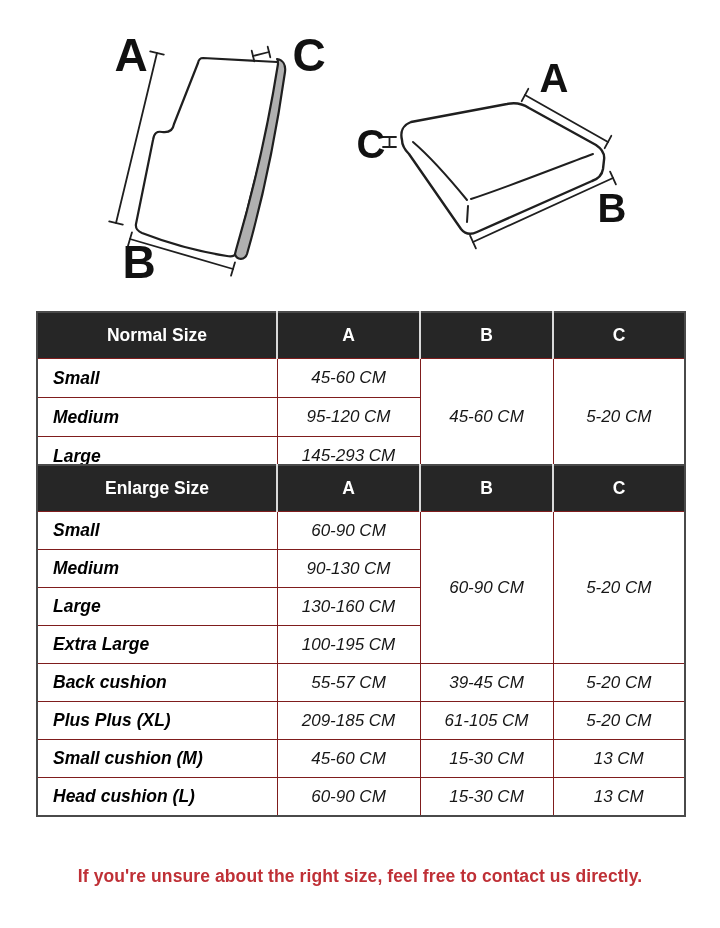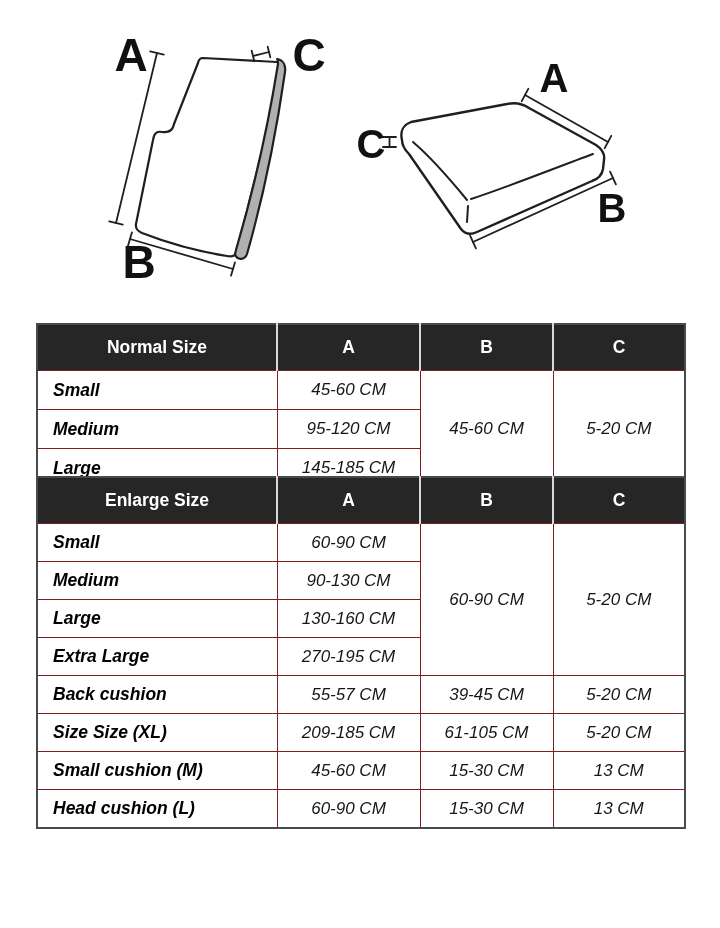--- a/index.html
+++ b/index.html
@@ -19,21 +19,20 @@
 
   
   .size-table {
     position: absolute;
     left: 36px;
     width: 648px;
     border-collapse: collapse;
     table-layout: fixed;
     border: 2px solid #4a4a4a;
     background: #14b8a6;
-    margin-top: 12px;
   }
   #table-normal  { top: 311px; }
   #table-enlarge { top: 464px; }
   .size-table col.c-name { width: 240px; }
   .size-table col.c-a    { width: 143px; }
   .size-table col.c-b    { width: 133px; }
   .size-table col.c-c    { width: 132px; }
   .size-table th {
     background: #262626;
     color: #ffffff;
@@ -177,21 +176,21 @@
         <td class="val">45-60 CM</td>
         <td class="val" rowspan="3">45-60 CM</td>
         <td class="val" rowspan="3">5-20 CM</td>
       </tr>
       <tr>
         <td class="name">Medium</td>
         <td class="val">95-120 CM</td>
       </tr>
       <tr>
         <td class="name">Large</td>
-        <td class="val">145-185 CM</td>
+        <td class="val">145-293 CM</td>
       </tr>
     </tbody>
   </table>
 
   <table id="table-enlarge" class="size-table">
     <colgroup>
         <col class="c-name">
         <col class="c-a">
         <col class="c-b">
         <col class="c-c">
@@ -214,43 +213,44 @@
       <tr>
         <td class="name">Medium</td>
         <td class="val">90-130 CM</td>
       </tr>
       <tr>
         <td class="name">Large</td>
         <td class="val">130-160 CM</td>
       </tr>
       <tr>
         <td class="name">Extra Large</td>
-        <td class="val">270-195 CM</td>
+        <td class="val">100-195 CM</td>
       </tr>
       <tr>
         <td class="name">Back cushion</td>
         <td class="val">55-57 CM</td>
         <td class="val">39-45 CM</td>
         <td class="val">5-20 CM</td>
       </tr>
       <tr>
-        <td class="name">Size Size (XL)</td>
+        <td class="name">Plus Plus (XL)</td>
         <td class="val">209-185 CM</td>
         <td class="val">61-105 CM</td>
         <td class="val">5-20 CM</td>
       </tr>
       <tr>
         <td class="name">Small cushion (M)</td>
         <td class="val">45-60 CM</td>
         <td class="val">15-30 CM</td>
         <td class="val">13 CM</td>
       </tr>
       <tr>
         <td class="name">Head cushion (L)</td>
         <td class="val">60-90 CM</td>
         <td class="val">15-30 CM</td>
         <td class="val">13 CM</td>
       </tr>
     </tbody>
   </table>
 
+  <div class="note">If you're unsure about the right size, feel free to contact us directly.</div>
 
 </div>
 
 </body></html>

